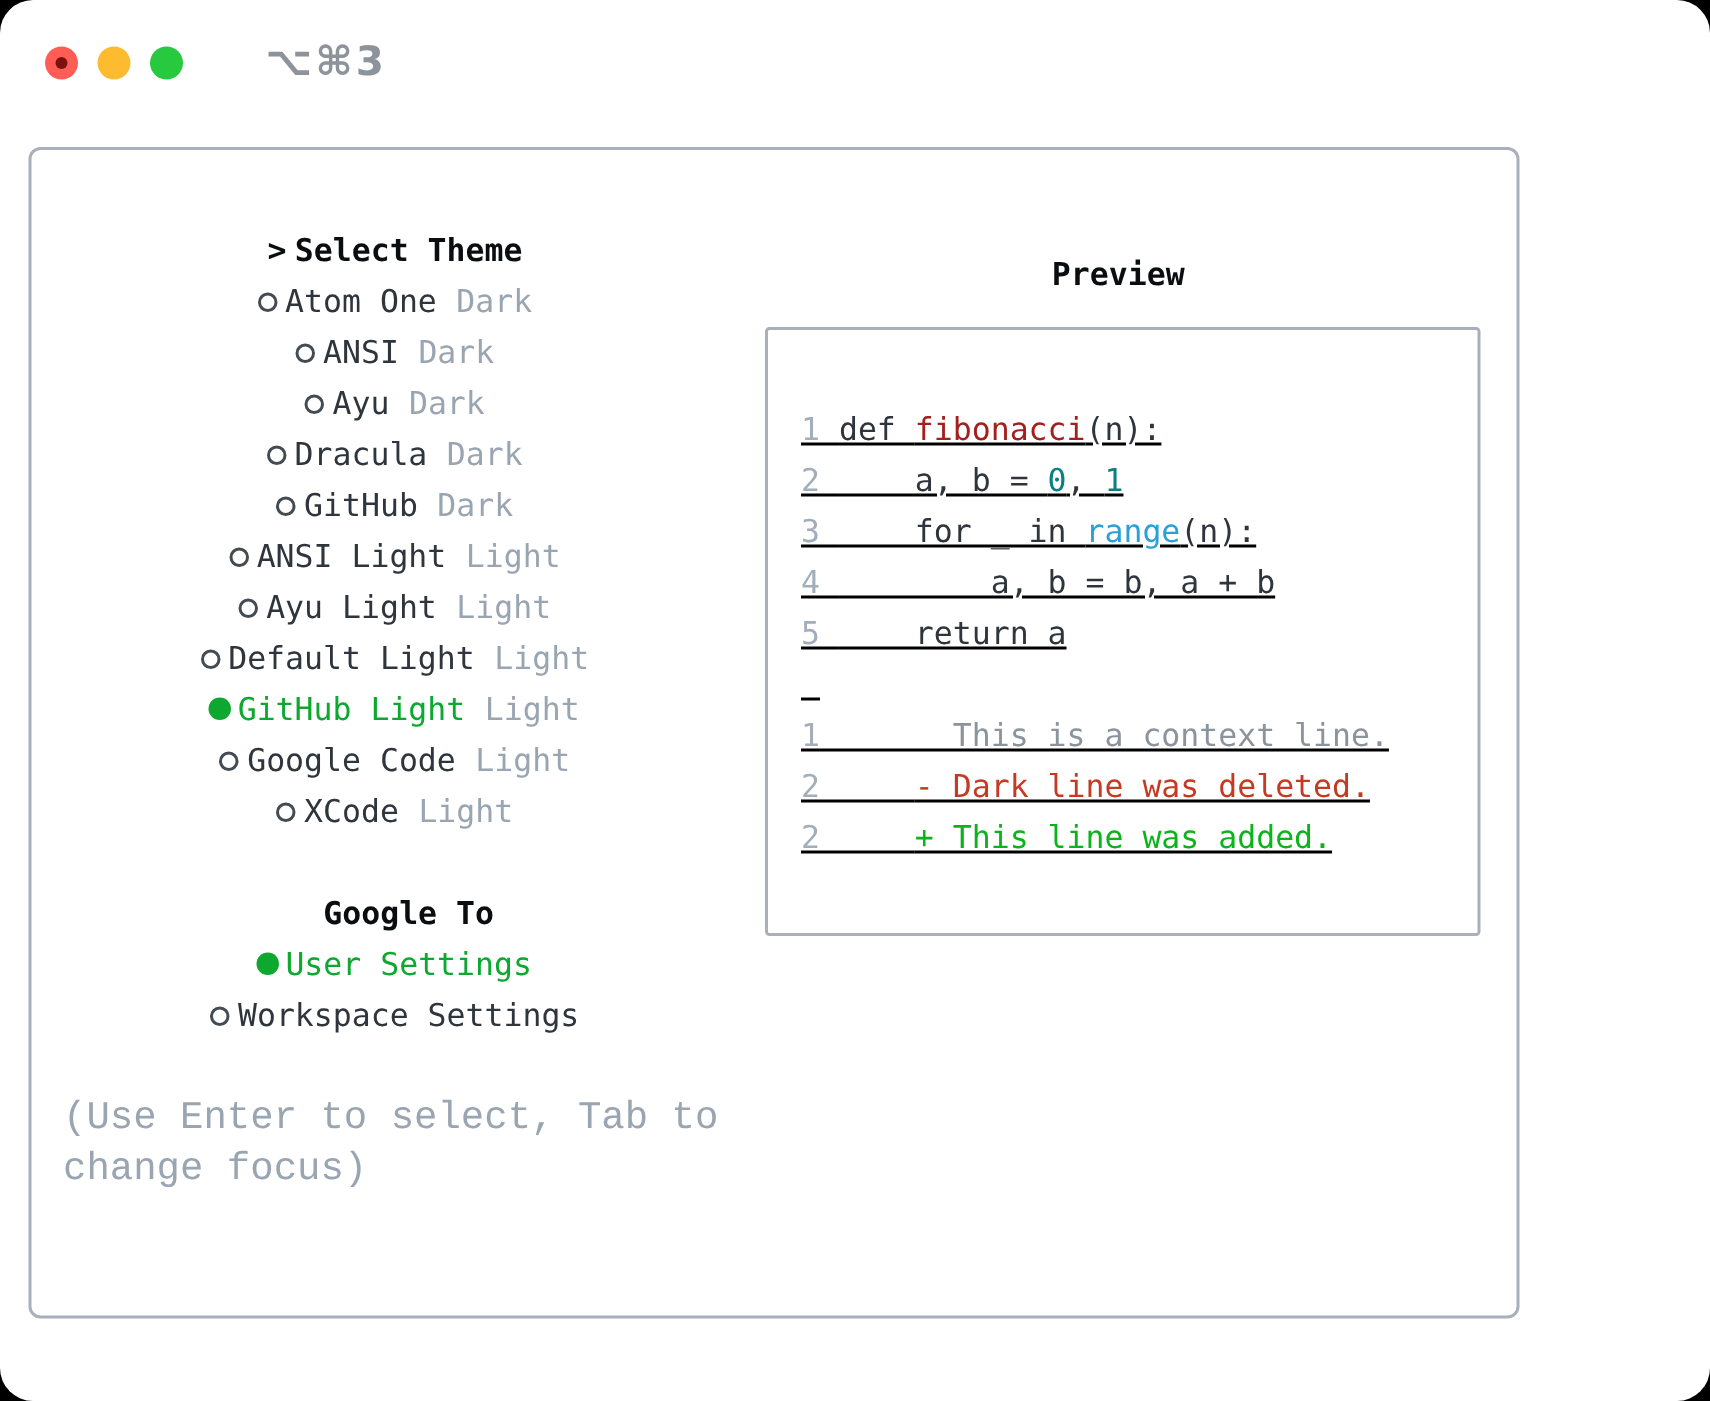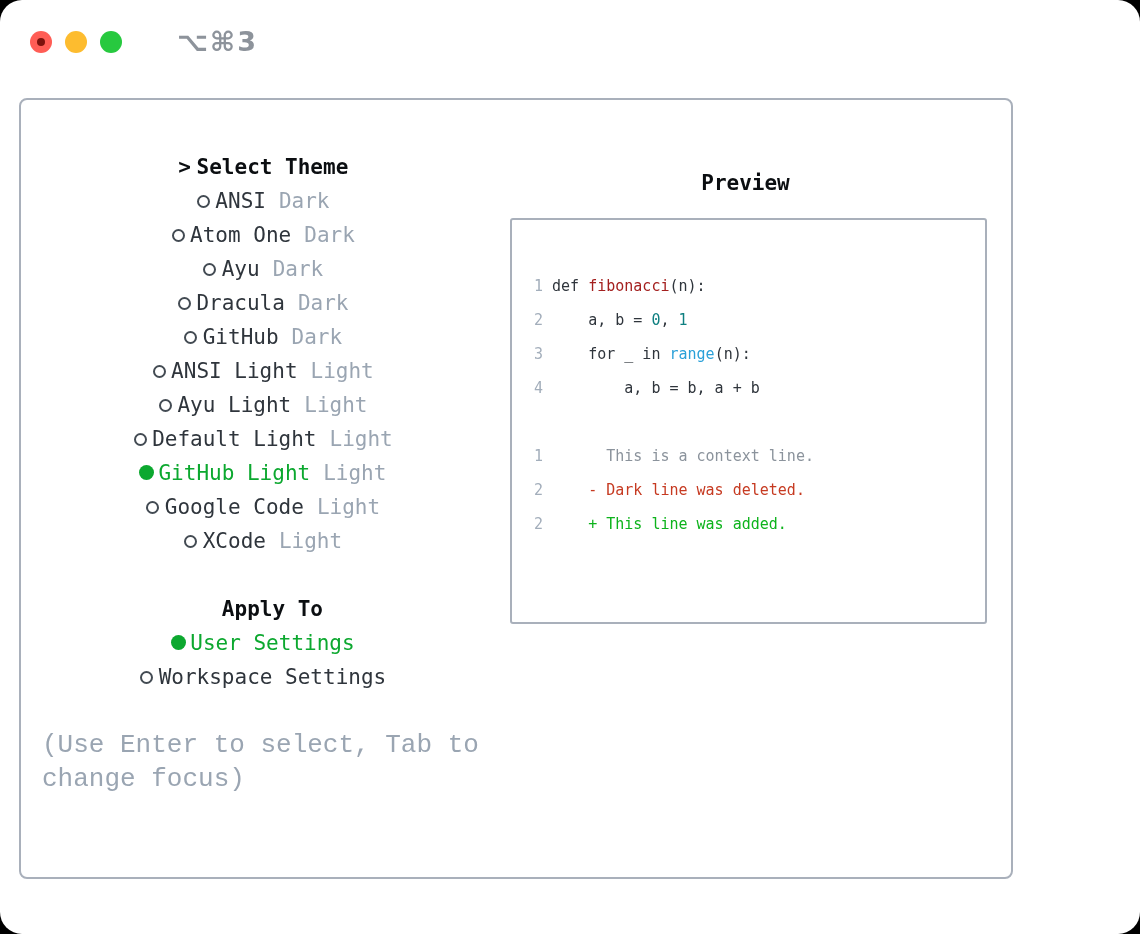--- a/index.html
+++ b/index.html
@@ -54,21 +54,21 @@
   .label{color:var(--text-dark);}
   .label.selected{color:var(--accent-green);}
   .variant{color:var(--secondary-gray);margin-left:0.62em;}
   .help-line{height:34px;line-height:34px;font-size:26px;color:var(--secondary-gray);white-space:pre;font-family:Liberation Mono, monospace;}
   
   .preview-box{
     margin-left:6px;margin-top:18px;width:477px;height:406px;
     border:2px solid var(--border-gray);border-radius:3px;background:#fff;
     padding:49px 0 0 22px;
   }
-  .pline{height:34px;line-height:34px;font-size:15px;white-space:pre;}
+  .pline{height:34px;line-height:34px;font-size:21px;white-space:pre;text-decoration:underline;}
   .tok-linenum{color:var(--linenum-gray);}
   .tok-code{color:var(--text-dark);}
   .tok-function{color:var(--function-red);}
   .tok-number{color:var(--number-teal);}
   .tok-builtin{color:var(--builtin-blue);}
   .tok-context{color:var(--context-gray);}
   .tok-deleted{color:var(--deleted-red);}
   .tok-added{color:var(--added-green);text-align:center;}
 </style>
 </head>
@@ -83,50 +83,51 @@
     <span class="light yellow"></span>
     <span class="light green"></span>
     <span class="win-title">⌥⌘3</span>
   </div>
 
   <div class="panel">
 
     <div class="left-col">
       <div class="row"><span class="marker prompt">&gt;</span><span class="bold">Select Theme</span></div>
       <div id="themeRows">
+          <div class="row"><span class="marker"><span class="ring"></span></span><span class="label">Atom One</span><span class="variant">Dark</span></div>
           <div class="row"><span class="marker"><span class="ring"></span></span><span class="label">ANSI</span><span class="variant">Dark</span></div>
-          <div class="row"><span class="marker"><span class="ring"></span></span><span class="label">Atom One</span><span class="variant">Dark</span></div>
           <div class="row"><span class="marker"><span class="ring"></span></span><span class="label">Ayu</span><span class="variant">Dark</span></div>
           <div class="row"><span class="marker"><span class="ring"></span></span><span class="label">Dracula</span><span class="variant">Dark</span></div>
           <div class="row"><span class="marker"><span class="ring"></span></span><span class="label">GitHub</span><span class="variant">Dark</span></div>
           <div class="row"><span class="marker"><span class="ring"></span></span><span class="label">ANSI Light</span><span class="variant">Light</span></div>
           <div class="row"><span class="marker"><span class="ring"></span></span><span class="label">Ayu Light</span><span class="variant">Light</span></div>
           <div class="row"><span class="marker"><span class="ring"></span></span><span class="label">Default Light</span><span class="variant">Light</span></div>
           <div class="row"><span class="marker"><span class="dotfill"></span></span><span class="label selected">GitHub Light</span><span class="variant">Light</span></div>
           <div class="row"><span class="marker"><span class="ring"></span></span><span class="label">Google Code</span><span class="variant">Light</span></div>
           <div class="row"><span class="marker"><span class="ring"></span></span><span class="label">XCode</span><span class="variant">Light</span></div>
         </div>
       <div class="row"> </div>
-      <div class="row"><span class="marker"></span><span class="bold">Apply To</span></div>
+      <div class="row"><span class="marker"></span><span class="bold">Google To</span></div>
       <div id="applyRows">
           <div class="row"><span class="marker"><span class="dotfill"></span></span><span class="label selected">User Settings</span></div>
           <div class="row"><span class="marker"><span class="ring"></span></span><span class="label">Workspace Settings</span></div>
         </div>
       <div class="row"> </div>
       <div class="help-line">(Use Enter to select, Tab to</div>
       <div class="help-line">change focus)</div>
     </div>
 
     <div class="right-col">
       <div class="row bold">Preview</div>
       <div class="preview-box" id="previewBox">
           <div class="pline"><span class="tok-linenum">1 </span><span class="tok-code">def </span><span class="tok-function">fibonacci</span><span class="tok-code">(n):</span></div>
           <div class="pline"><span class="tok-linenum">2 </span><span class="tok-code">    a, b = </span><span class="tok-number">0</span><span class="tok-code">, </span><span class="tok-number">1</span></div>
           <div class="pline"><span class="tok-linenum">3 </span><span class="tok-code">    for _ in </span><span class="tok-builtin">range</span><span class="tok-code">(n):</span></div>
           <div class="pline"><span class="tok-linenum">4 </span><span class="tok-code">        a, b = b, a + b</span></div>
+          <div class="pline"><span class="tok-linenum">5 </span><span class="tok-code">    return a</span></div>
           <div class="pline"> </div>
           <div class="pline"><span class="tok-linenum">1</span><span class="tok-context">       This is a context line.</span></div>
           <div class="pline"><span class="tok-linenum">2</span><span class="tok-code">     </span><span class="tok-deleted">- Dark line was deleted.</span></div>
           <div class="pline"><span class="tok-linenum">2</span><span class="tok-code">     </span><span class="tok-added">+ This line was added.</span></div>
         </div>
     </div>
 
   </div>
 </div>
 

